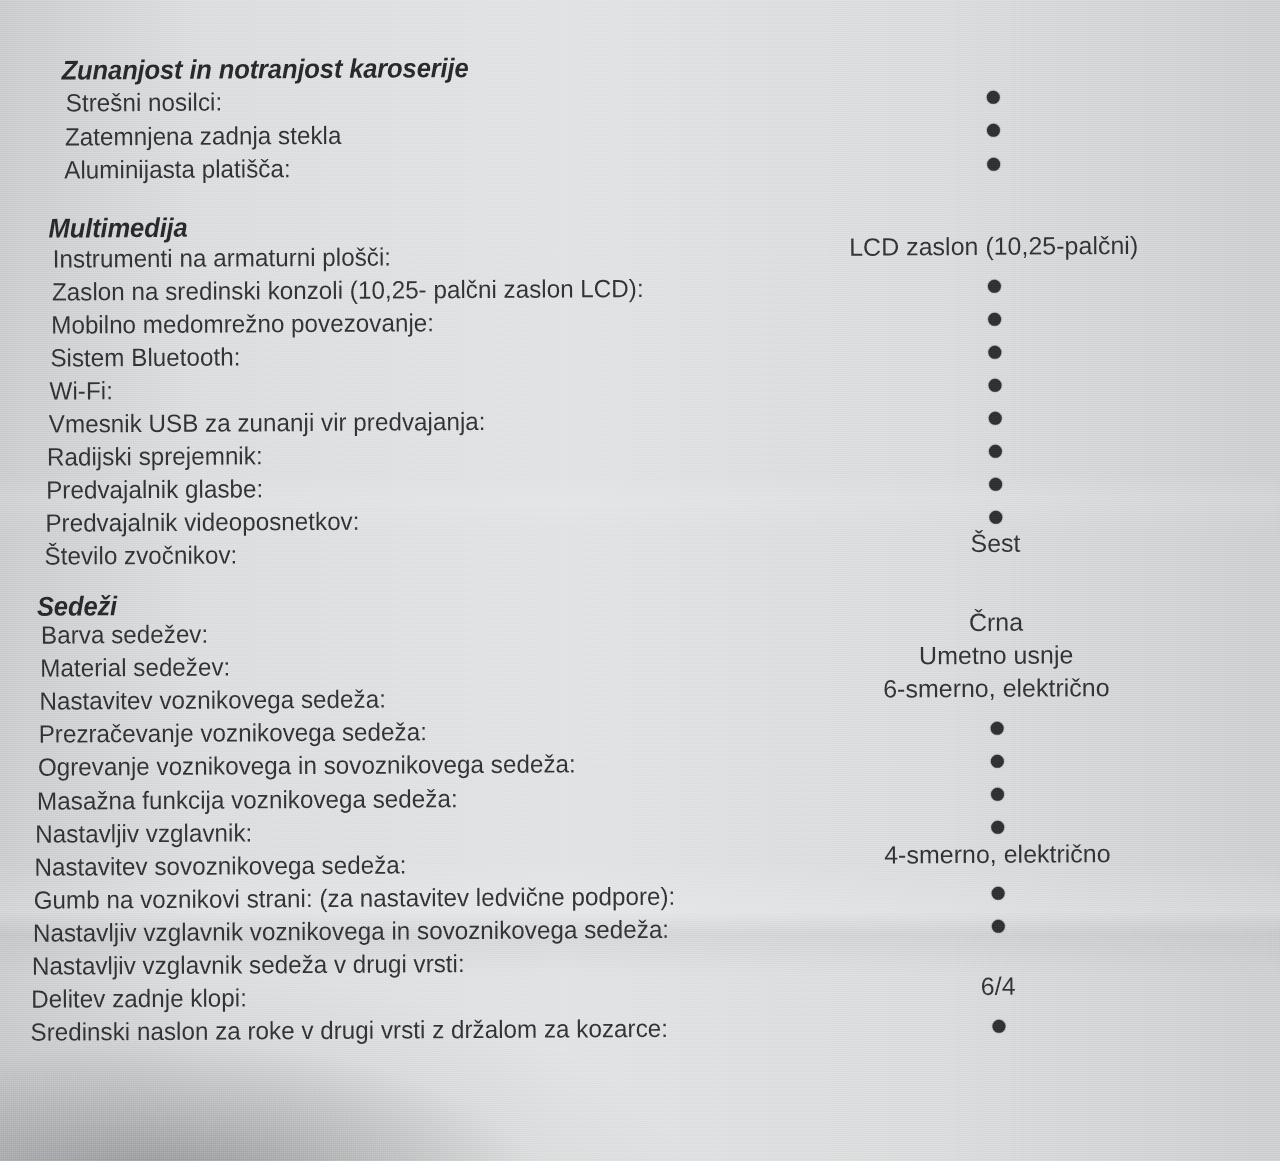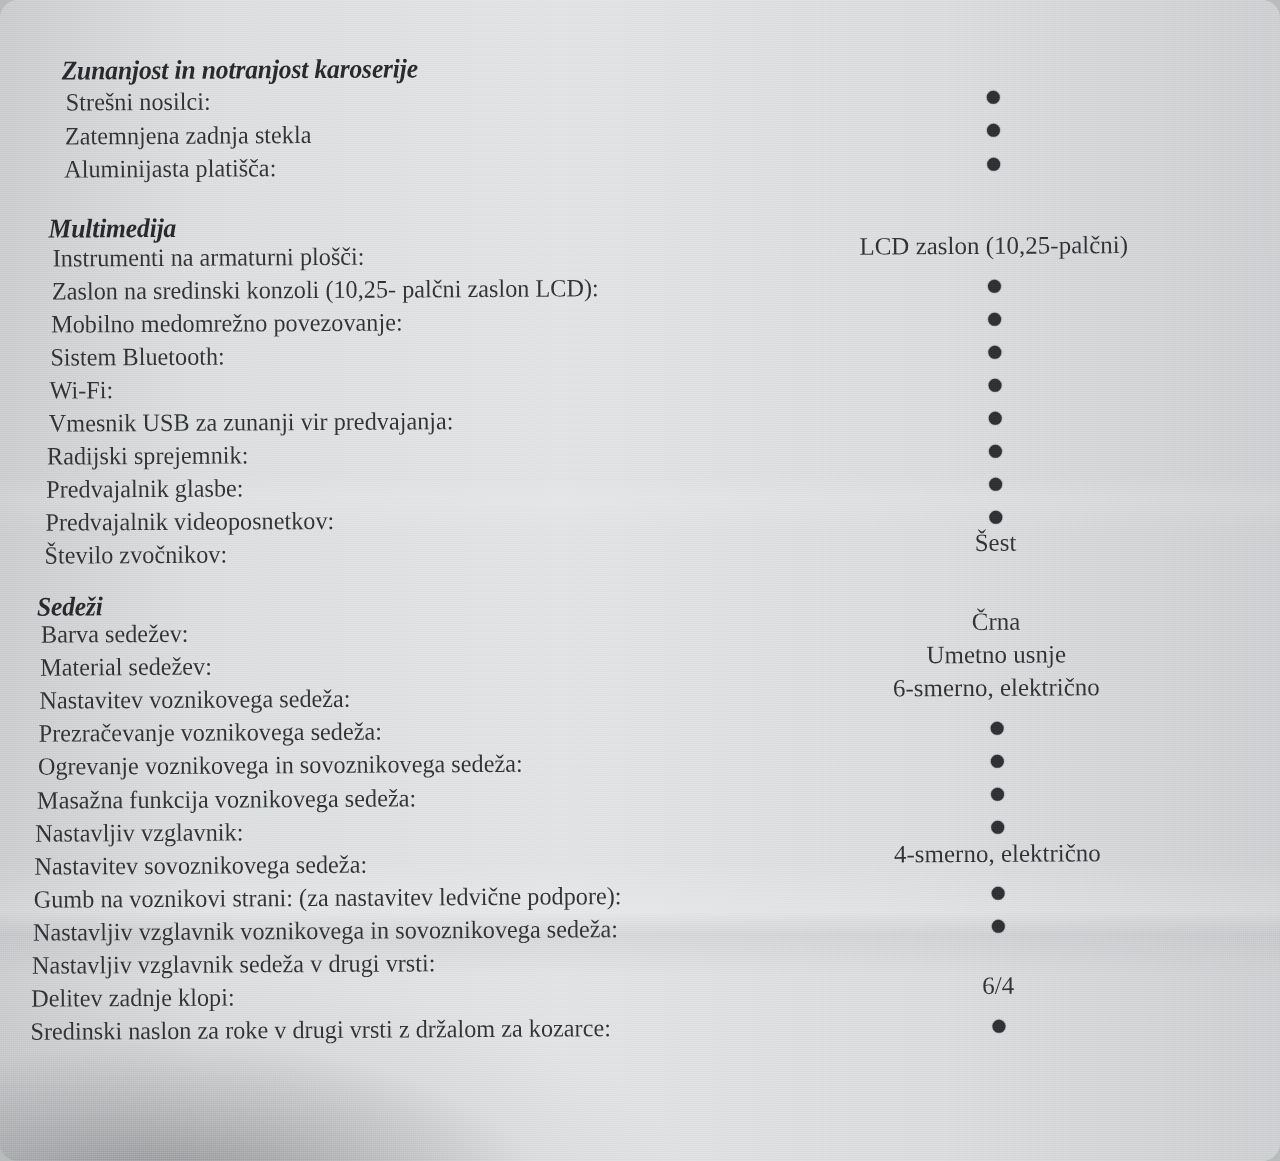--- a/index.html
+++ b/index.html
@@ -16,23 +16,22 @@
     background:
       
       radial-gradient(ellipse 520px 230px at 175px 1205px, rgba(60,62,65,0.55) 0%, rgba(90,92,95,0.30) 42%, rgba(140,142,145,0.08) 72%, rgba(255,255,255,0) 100%),
       
       linear-gradient(to bottom, rgba(255,255,255,0) 74%, rgba(255,255,255,0.16) 78.5%, rgba(170,172,175,0.22) 80.5%, rgba(255,255,255,0) 84%),
       
       linear-gradient(to bottom, rgba(255,255,255,0) 41%, rgba(255,255,255,0.10) 43%, rgba(255,255,255,0) 46%),
       
       linear-gradient(to right, #c6c8ca 0%, #d9dbdc 16%, #dee0e1 44%, #d6d8da 74%, #c9cbcd 100%),
       linear-gradient(to bottom, #d2d4d6 0%, #dcdedf 12%, #dfe1e2 50%, #d4d6d8 86%, #c3c5c7 100%);
-    font-family: Liberation Serif, serif;
+    font-family: Liberation Sans, sans-serif;
     color: #2a2c2e;
-    border-radius: 18px;
     -webkit-font-smoothing: antialiased;
   }
   
   #grain {
     position: absolute;
     inset: 0;
     pointer-events: none;
     opacity: 0.30;
     background-image:
       repeating-linear-gradient(0deg, rgba(255,255,255,0.45) 0px, rgba(255,255,255,0.45) 1px, rgba(120,122,125,0.18) 1px, rgba(120,122,125,0.18) 2px),

